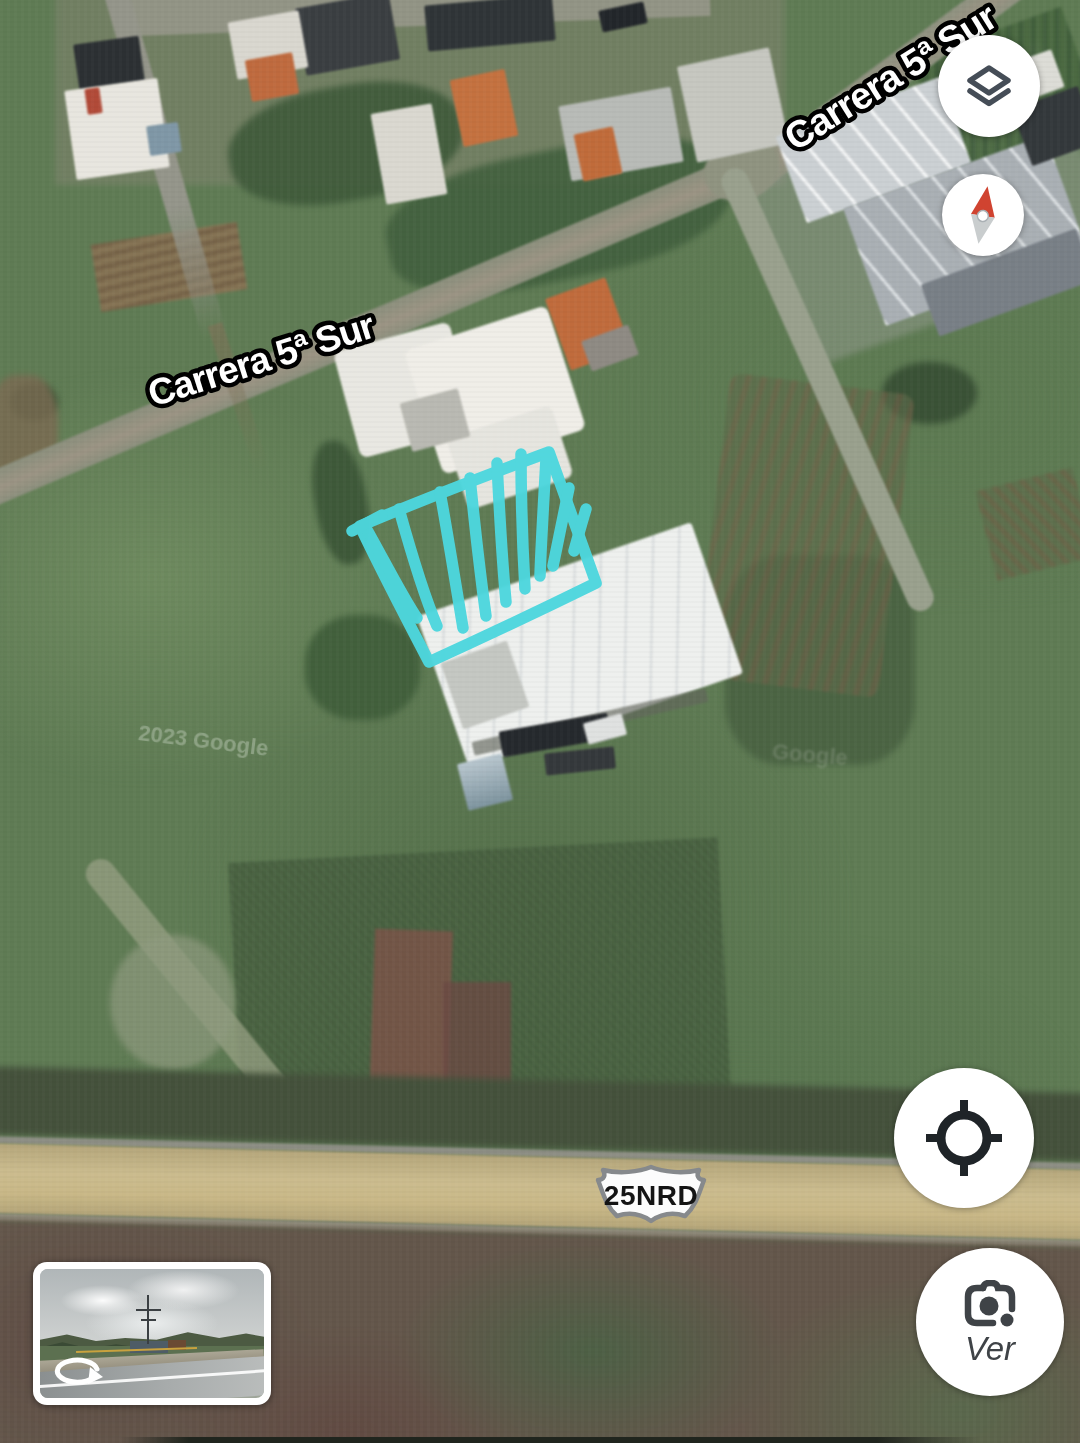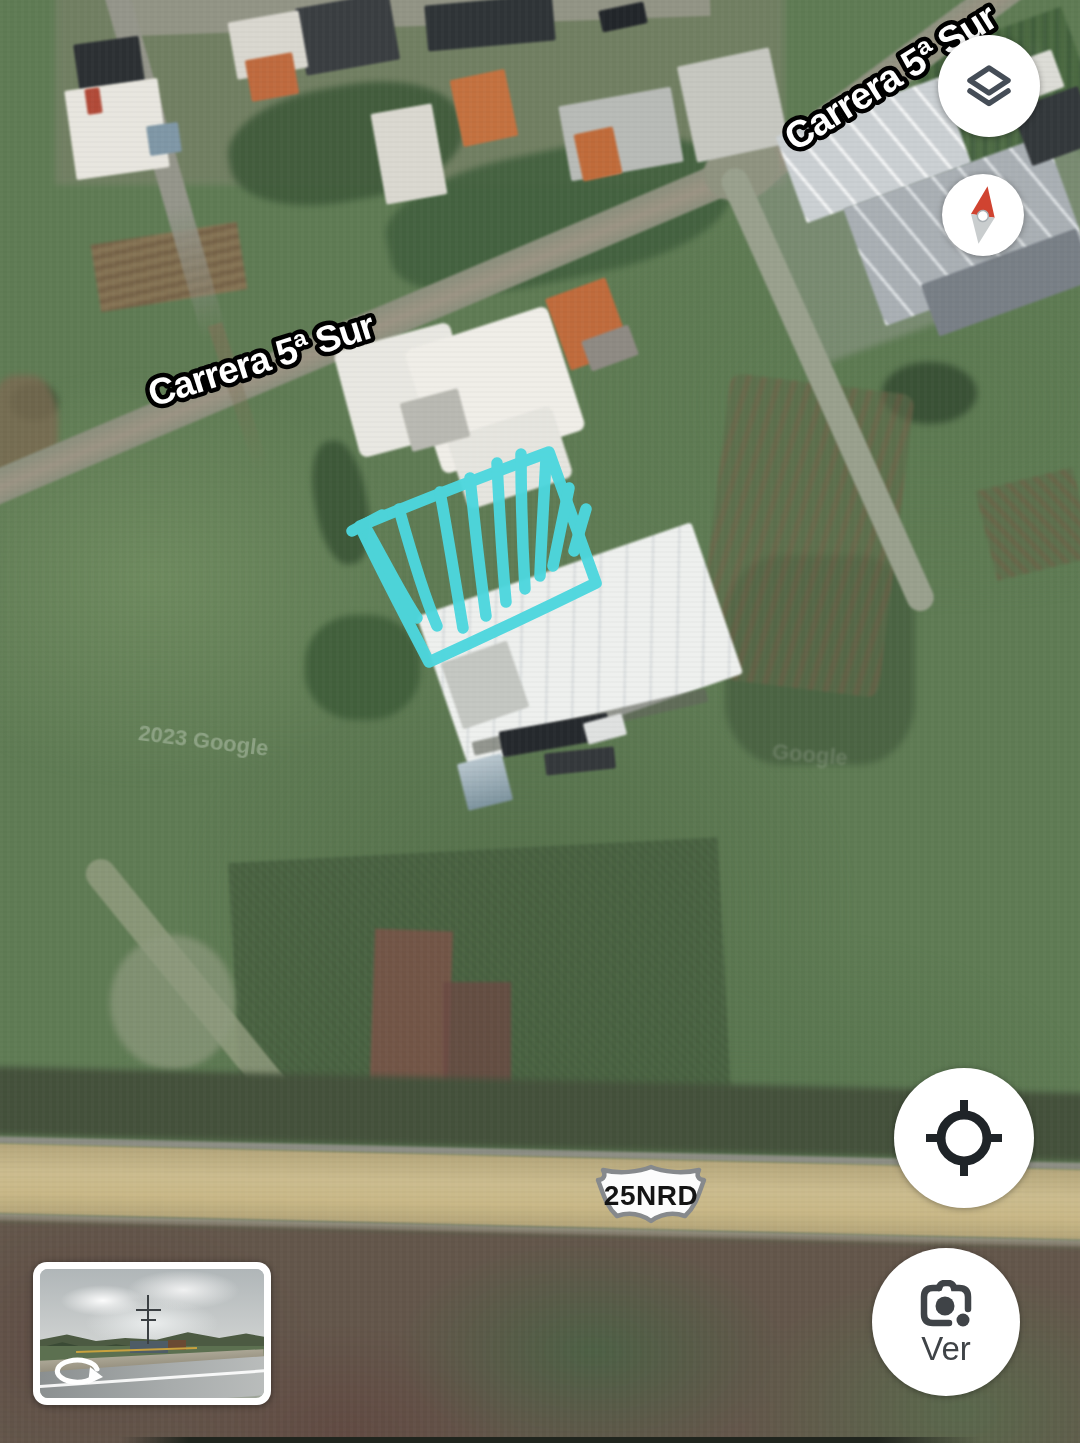--- a/index.html
+++ b/index.html
@@ -178,21 +178,21 @@
   <div class="btn" style="left:894px;top:1068px;width:140px;height:140px;">
     <svg width="78" height="78" viewBox="0 0 78 78">
       <circle cx="39" cy="39" r="23" fill="none" stroke="#1f2428" stroke-width="9"></circle>
       <rect x="35" y="1" width="8" height="15" fill="#1f2428"></rect>
       <rect x="35" y="62" width="8" height="15" fill="#1f2428"></rect>
       <rect x="1" y="35" width="15" height="8" fill="#1f2428"></rect>
       <rect x="62" y="35" width="15" height="8" fill="#1f2428"></rect>
     </svg>
   </div>
 
-  <div class="btn" style="left:872px;top:1248px;width:148px;height:148px;">
+  <div class="btn" style="left:916px;top:1248px;width:148px;height:148px;font-style:italic;">
     <svg width="58" height="50" viewBox="0 0 58 50">
       <g fill="none" stroke="#3f4347" stroke-width="6.5" stroke-linecap="round">
         <path d="M22 8 L16 8 Q 7 8 7 17 L 7 34 Q 7 43 16 43 L 32 43"></path>
         <path d="M22 8 Q 23 3 28 3 L 31 3 Q 36 3 37 8 L 42 8 Q 51 8 51 17 L 51 29"></path>
       </g>
       <circle cx="28" cy="26" r="9.5" fill="#3f4347"></circle>
       <circle cx="46" cy="40" r="6.5" fill="#3f4347"></circle>
     </svg>
     <div class="ver-label">Ver</div>
   </div>

